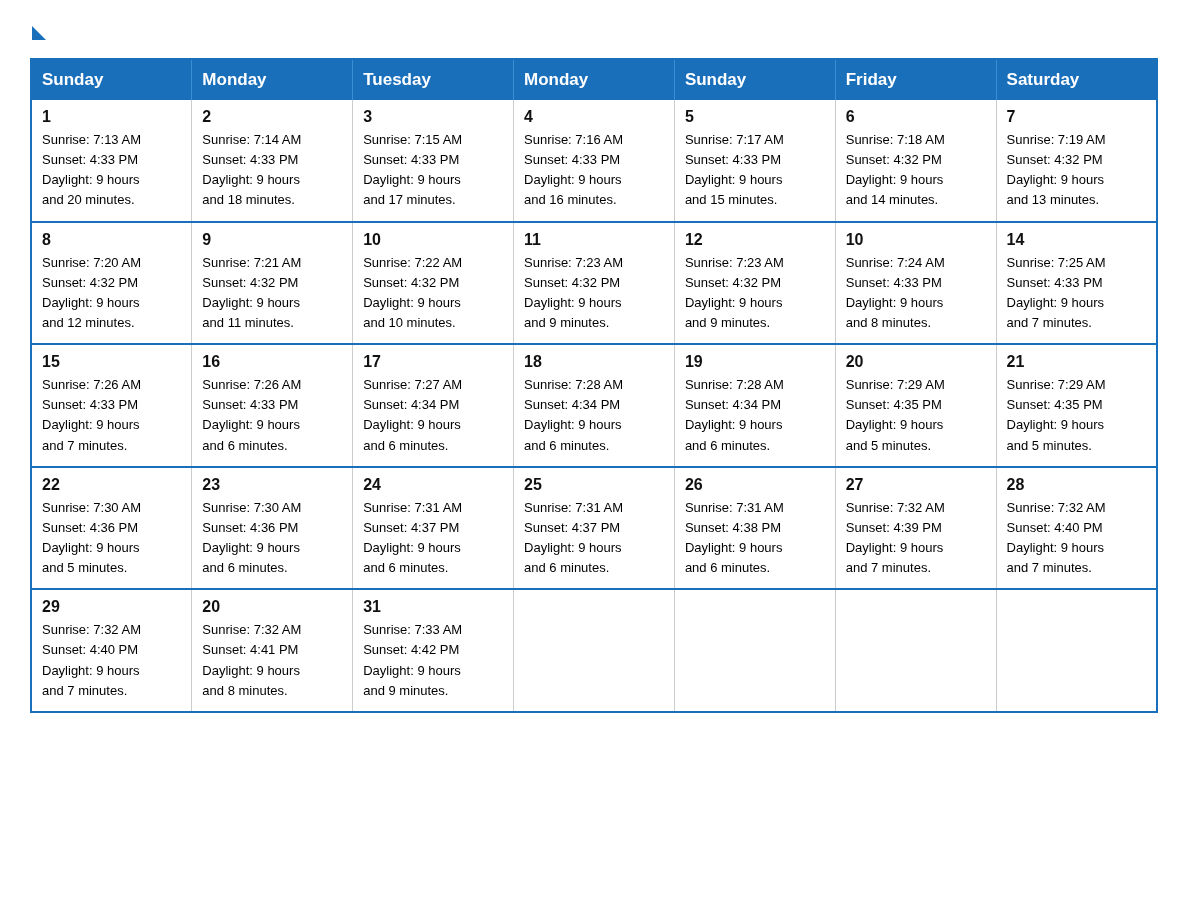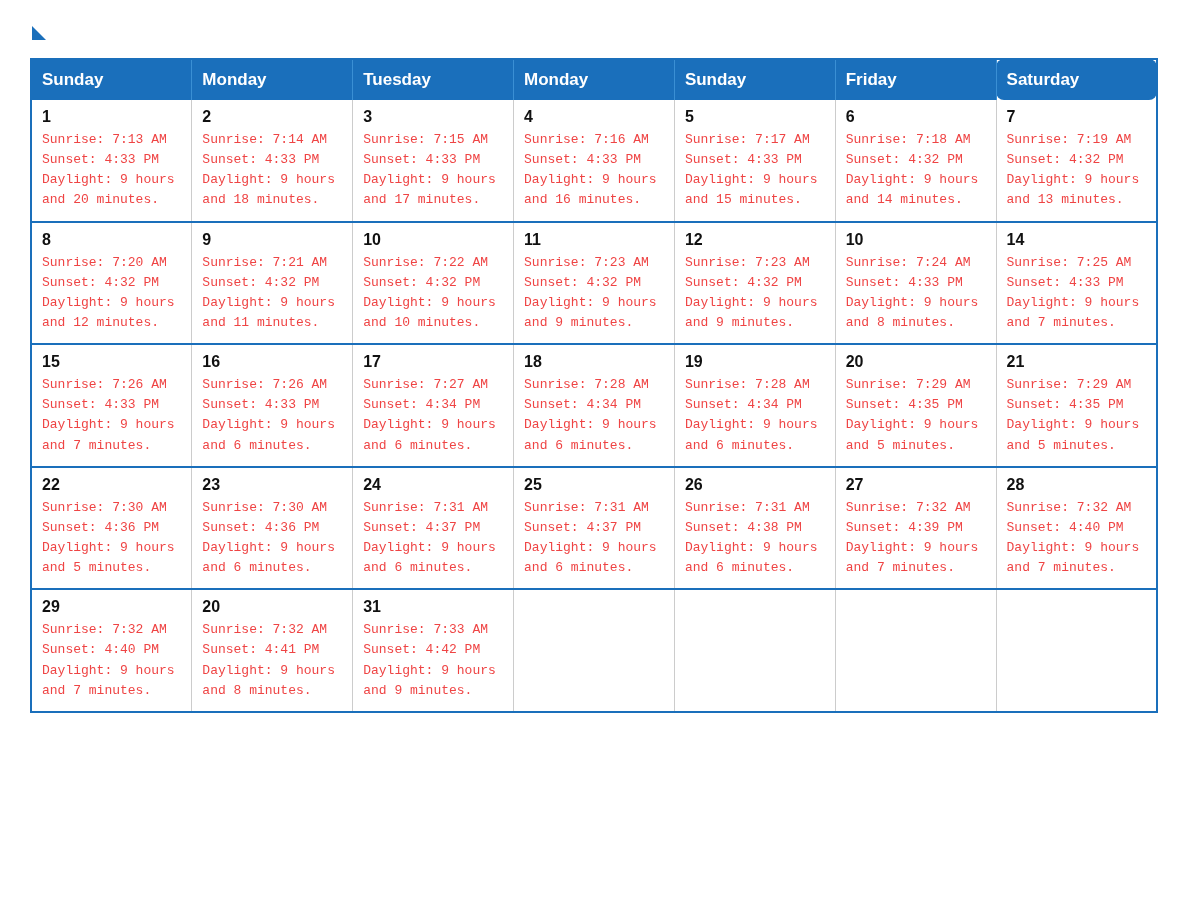--- a/index.html
+++ b/index.html
@@ -71,21 +71,20 @@
       background-color: #1a6fbb;
       color: #fff;
       font-size: 17px;
       font-weight: bold;
       padding: 10px 10px;
       text-align: left;
       border-right: 1px solid #3a8fd4;
     }
     thead tr th:last-child {
       border-right: none;
-      border-radius: 8px;
     }
     tbody tr td {
       vertical-align: top;
       padding: 8px 10px 10px 10px;
       font-size: 13.5px;
       color: #222;
       border-right: 1px solid #ccc;
       border-bottom: 2px solid #1a6fbb;
       width: calc(100% / 7);
     }
@@ -96,23 +95,22 @@
       border-bottom: none;
     }
     .day-number {
       font-size: 16px;
       font-weight: bold;
       margin-bottom: 4px;
       color: #111;
     }
     .day-info {
       font-size: 13px;
-      color: #ef4444;
+      color: #000000;
       line-height: 1.55;
-      font-family: Liberation Mono, monospace;
     }
     .empty-cell {
       background: #fff;
     }
   </style>
 </head>
 <body>
 
 <div class="header">
   <div class="logo-wrapper">

